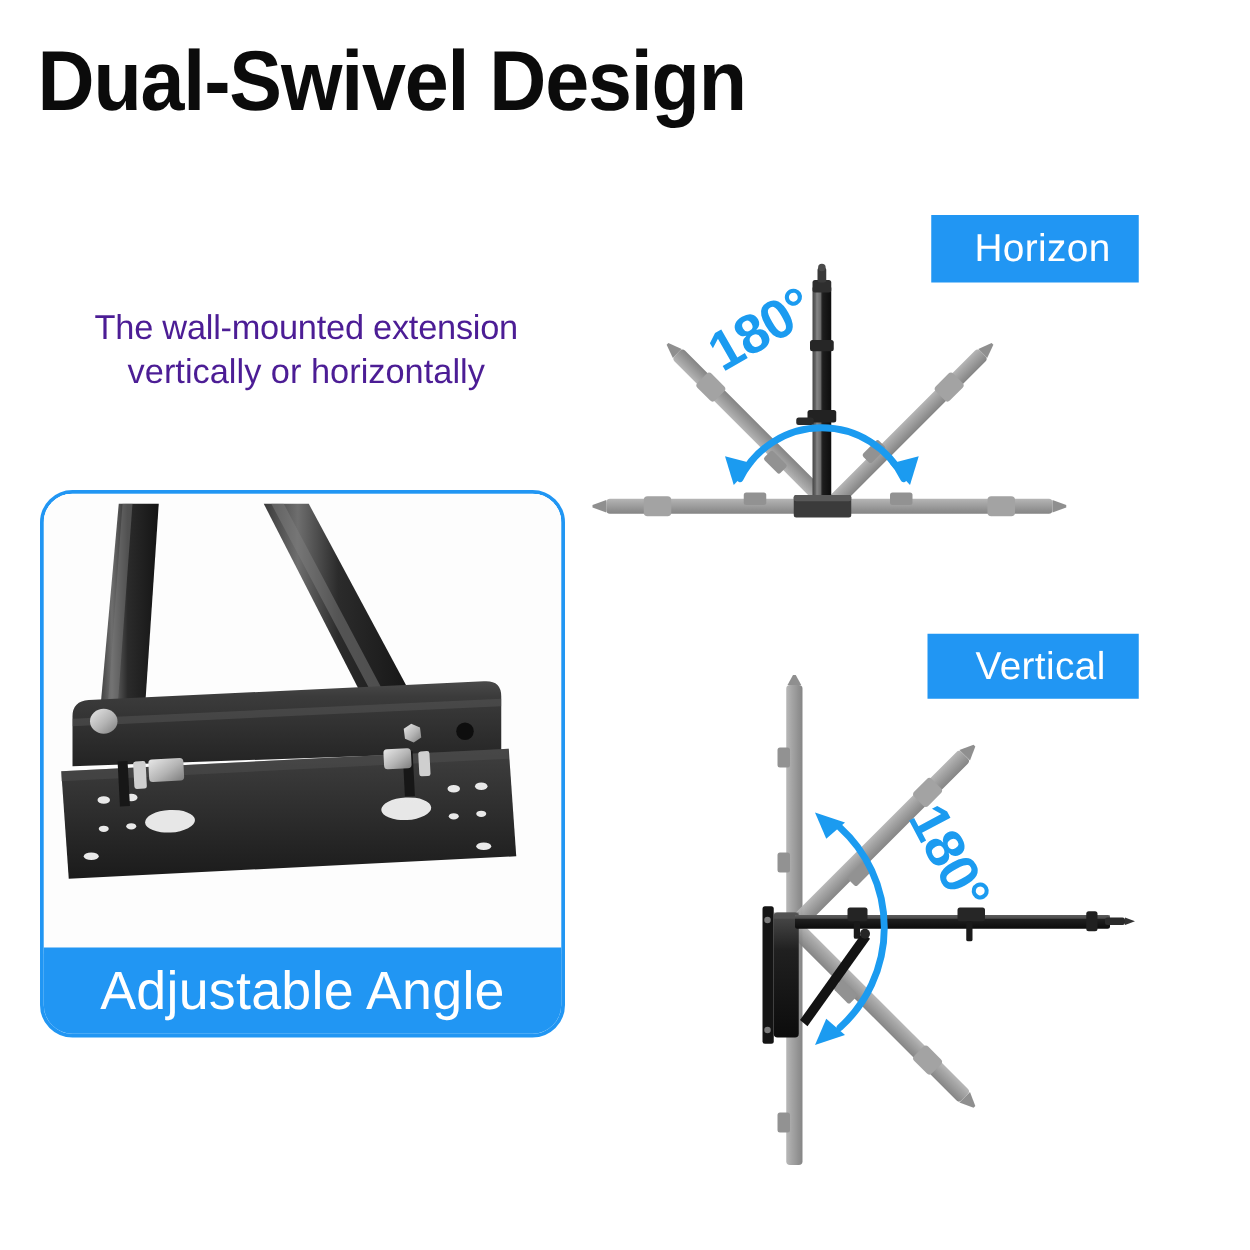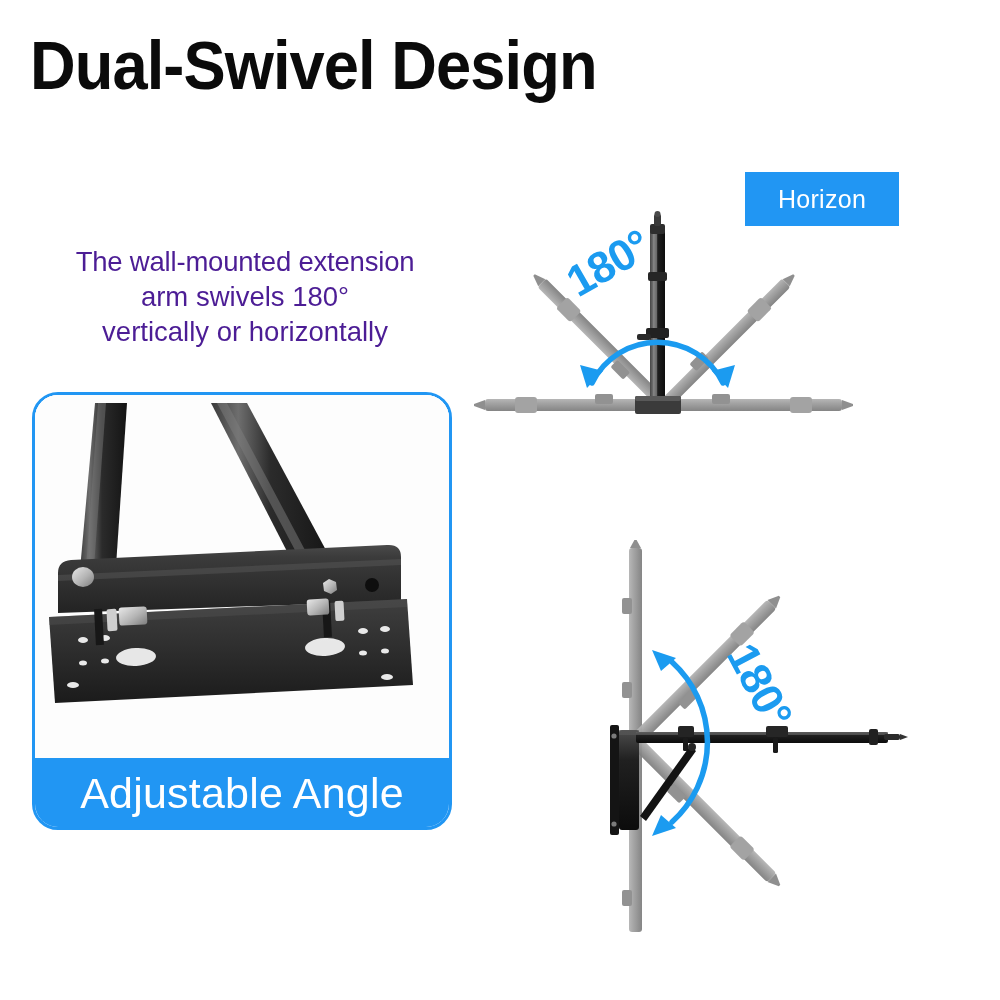--- a/index.html
+++ b/index.html
@@ -87,22 +87,23 @@
   }
 
   
   .badge {
     position: absolute;
     background: #2196f3;
     color: #ffffff;
     display: flex;
     align-items: center;
     justify-content: center;
-    font-size: 25px;
+    font-size: 31px;
     letter-spacing: 0.3px;
+    padding-left: 12px;
   }
   #badge-horizon { left: 745px; top: 172px; width: 154px; height: 54px; }
   #badge-vertical { left: 742px; top: 507px; width: 157px; height: 52px; }
 
   
   #diagram-horizontal {
     position: absolute;
     left: 470px;
     top: 210px;
     width: 530px;
@@ -121,21 +122,20 @@
 </style>
 </head>
 <body>
 
 <div id="page">
 
   <div id="page-title">Dual-Swivel Design</div>
 
   <div id="description">
     <span class="desc-line">The wall-mounted extension</span>
-    <span class="desc-line">arm swivels 180°</span>
     <span class="desc-line">vertically or horizontally</span>
   </div>
 
   <div id="product-panel">
 
     <div id="product-photo">
       <svg class="diagram-svg" viewBox="0 0 414 368" preserveAspectRatio="xMidYMid slice">
         <defs>
           <linearGradient id="tubeGrad" x1="0" y1="0" x2="1" y2="0">
             <stop offset="0%" stop-color="#3a3a3a"></stop>
@@ -287,20 +287,21 @@
       <g fill="none" stroke="#1b9bf0" stroke-width="5.5" stroke-linecap="round">
         <path d="M 122 173 A 73 73 0 0 1 253 173"></path>
       </g>
       <polygon points="110,155 133,161 117,178" fill="#1b9bf0"></polygon>
       <polygon points="265,155 242,161 258,178" fill="#1b9bf0"></polygon>
 
       <text x="108" y="88" transform="rotate(-30 108 88)" fill="#1b9bf0" font-family="'Liberation Sans', sans-serif" font-size="44" font-weight="700" letter-spacing="-1">180°</text>
     </svg>
   </div>
 
+  <div class="badge" id="badge-vertical">Vertical</div>
 
   <div id="diagram-vertical">
     <svg class="diagram-svg" viewBox="0 0 420 400">
       <defs>
         <linearGradient id="ghostV" x1="0" y1="0" x2="0" y2="1">
           <stop offset="0%" stop-color="#b4b4b4"></stop>
           <stop offset="45%" stop-color="#9b9b9b"></stop>
           <stop offset="100%" stop-color="#7f7f7f"></stop>
         </linearGradient>
         <linearGradient id="ghostVv" x1="0" y1="0" x2="1" y2="0">

